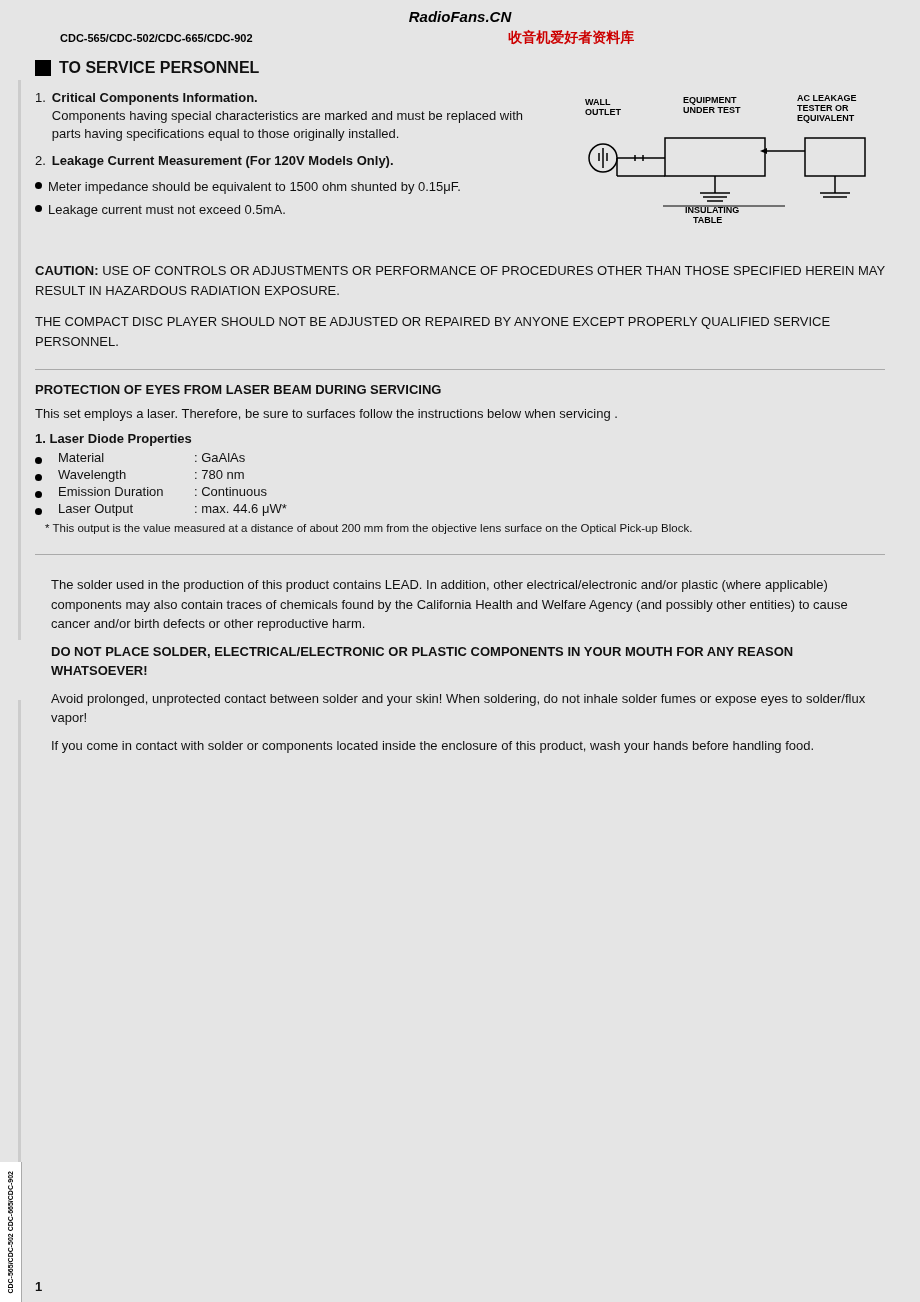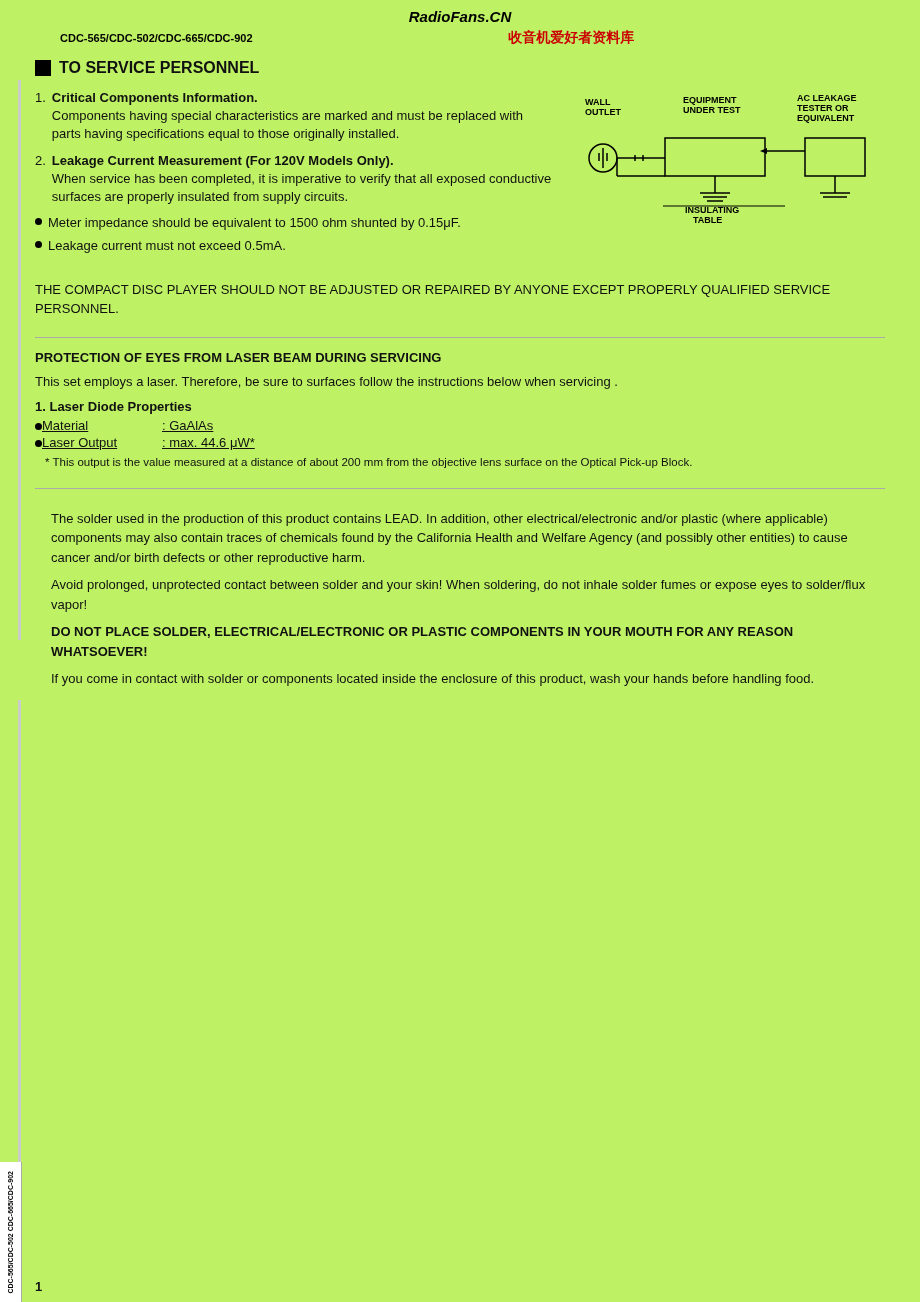--- a/index.html
+++ b/index.html
@@ -10,21 +10,21 @@
       background: #fff;
       font-family: Arial, Helvetica, sans-serif;
       font-size: 13px;
       color: #111;
       position: relative;
     }
 
     .page-container {
       width: 920px;
       min-height: 1302px;
-      background: #bef264;
+      background: #e5e5e5;
       padding: 0;
       position: relative;
     }
 
     
     .header {
       text-align: center;
       padding: 8px 0 2px 0;
       border-bottom: none;
     }
@@ -189,24 +189,23 @@
     .protection-right {
       flex: 1;
     }
 
     .laser-props {
       list-style: none;
       margin: 4px 0;
     }
     .laser-props li {
       display: flex;
-      gap: 0;
+      gap: 16px;
       margin-bottom: 2px;
-      align-items: flex-start;
-      text-decoration: underline;
+      align-items: center;
     }
 
     
     .warning-section {
       margin-top: 20px;
     }
     .warning-heading {
       font-size: 28px;
       font-weight: bold;
       margin-bottom: 12px;
@@ -292,21 +291,20 @@
                 <strong>Critical Components Information.</strong>
                 <br>
                 <span>Components having special characteristics are marked and must be replaced with parts having specifications equal to those originally installed.</span>
               </span>
             </li>
             <li>
               <span class="num">2.</span>
               <span>
                 <strong>Leakage Current Measurement (For 120V Models Only).</strong>
                 <br>
-                <span>When service has been completed, it is imperative to verify that all exposed conductive surfaces are properly insulated from supply circuits.</span>
               </span>
             </li>
           </ol>
 
           <ul class="bullet-list">
             <li>
               <span class="bullet-dot"></span>
               <span>Meter impedance should be equivalent to 1500 ohm shunted by 0.15μF.</span>
             </li>
             <li>
@@ -364,20 +362,24 @@
               <text x="110" y="120" font-size="9" font-family="Arial" font-weight="bold">INSULATING</text>
               <text x="118" y="130" font-size="9" font-family="Arial" font-weight="bold">TABLE</text>
 
               <line x1="88" y1="113" x2="210" y2="113" stroke="#000" stroke-width="1"></line>
             </svg>
           </div>
         </div>
       </div>
     </div>
 
+    <div class="caution-block">
+      <span class="caution-bold">CAUTION:</span>
+      <span>USE OF CONTROLS OR ADJUSTMENTS OR PERFORMANCE OF PROCEDURES OTHER THAN THOSE SPECIFIED HEREIN MAY RESULT IN HAZARDOUS RADIATION EXPOSURE.</span>
+    </div>
 
     <div class="notice-block">
       <span>THE COMPACT DISC PLAYER SHOULD NOT BE ADJUSTED OR REPAIRED BY ANYONE EXCEPT PROPERLY QUALIFIED SERVICE PERSONNEL.</span>
     </div>
 
     <hr class="divider">
 
     <div class="section-protection">
       <div class="subheading">PROTECTION OF EYES FROM LASER BEAM DURING SERVICING</div>
 
@@ -388,37 +390,47 @@
         <div class="protection-left">
           <div style="font-weight:bold; margin-bottom:4px;">1. Laser Diode Properties</div>
           <ul class="laser-props">
             <li>
               <span class="bullet-dot" style="margin-top:5px;"></span>
               <span style="min-width:120px;">Material</span>
               <span>: GaAlAs</span>
             </li>
             <li>
               <span class="bullet-dot" style="margin-top:5px;"></span>
+              <span style="min-width:120px;">Wavelength</span>
+              <span>: 780 nm</span>
+            </li>
+            <li>
+              <span class="bullet-dot" style="margin-top:5px;"></span>
+              <span style="min-width:120px;">Emission Duration</span>
+              <span>: Continuous</span>
+            </li>
+            <li>
+              <span class="bullet-dot" style="margin-top:5px;"></span>
               <span style="min-width:120px;">Laser Output</span>
               <span>: max. 44.6 μW*</span>
             </li>
           </ul>
           <p class="italic-note">* This output is the value measured at a distance of about 200 mm from the objective lens surface on the Optical Pick-up Block.</p>
         </div>
 
       </div>
     </div>
 
     <hr class="divider">
 
     <div class="warning-section">
 
       <p class="para">The solder used in the production of this product contains LEAD. In addition, other electrical/electronic and/or plastic (where applicable) components may also contain traces of chemicals found by the California Health and Welfare Agency (and possibly other entities) to cause cancer and/or birth defects or other reproductive harm.</p>
+      <p class="para bold-notice">DO NOT PLACE SOLDER, ELECTRICAL/ELECTRONIC OR PLASTIC COMPONENTS IN YOUR MOUTH FOR ANY REASON WHATSOEVER!</p>
       <p class="para">Avoid prolonged, unprotected contact between solder and your skin! When soldering, do not inhale solder fumes or expose eyes to solder/flux vapor!</p>
-      <p class="para bold-notice">DO NOT PLACE SOLDER, ELECTRICAL/ELECTRONIC OR PLASTIC COMPONENTS IN YOUR MOUTH FOR ANY REASON WHATSOEVER!</p>
       <p class="para">If you come in contact with solder or components located inside the enclosure of this product, wash your hands before handling food.</p>
     </div>
 
   </div>
 
   <div style="position:absolute; bottom:0; left:0; width:22px; height:140px; background:#fff; border-right:1px solid #aaa; display:flex; flex-direction:column; align-items:center; justify-content:center;">
     <span class="sidebar-rotated-text">CDC-565/CDC-502 CDC-665/CDC-902</span>
   </div>
 
   <div class="page-number">1</div>

